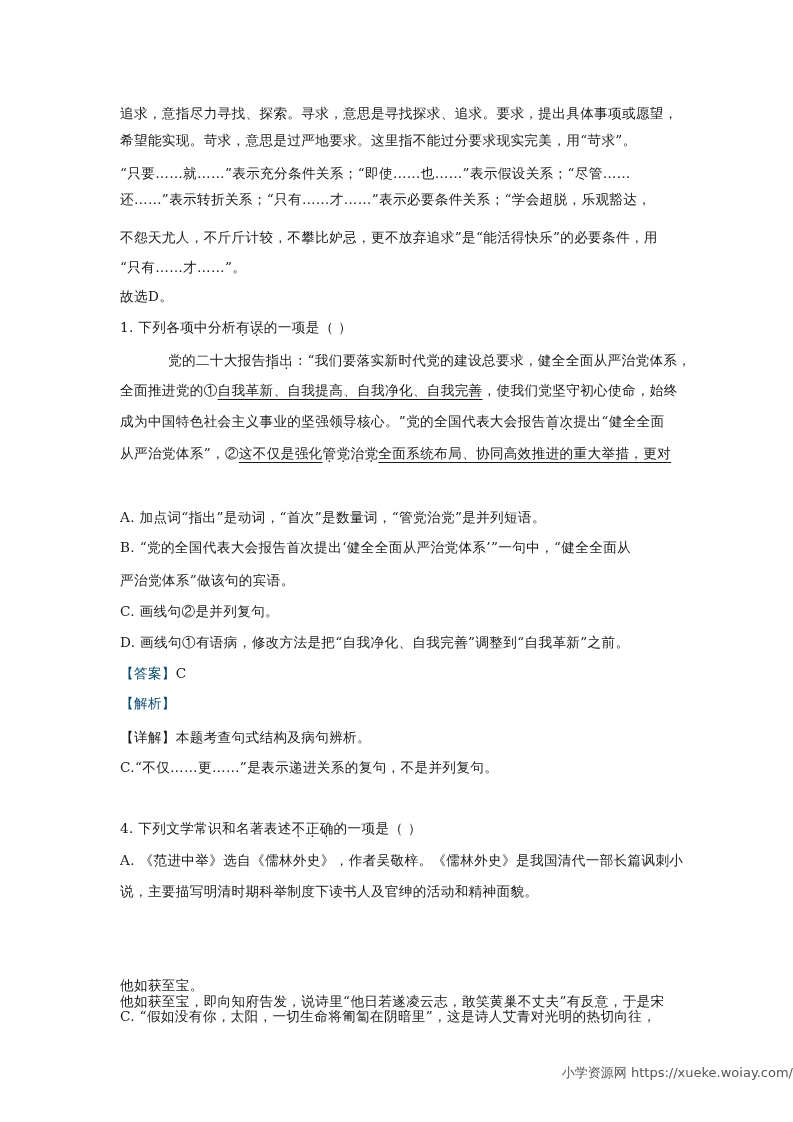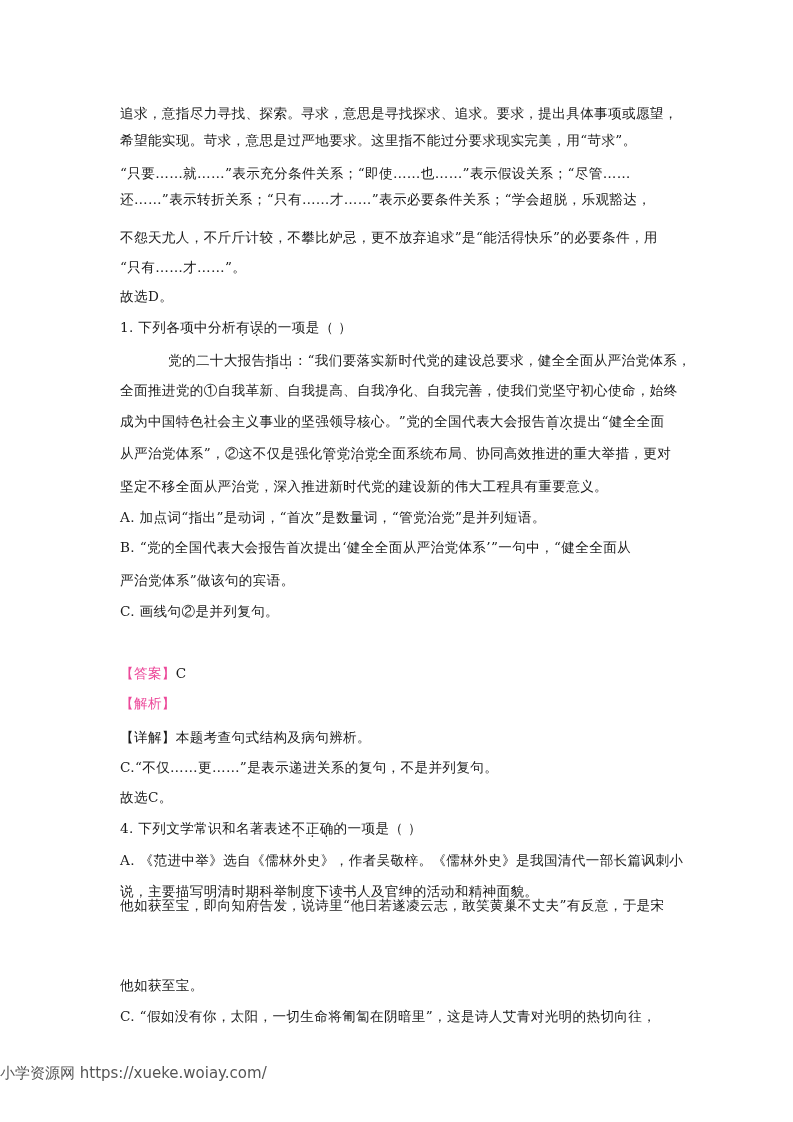--- a/index.html
+++ b/index.html
@@ -2,26 +2,26 @@
 <html><head>
 <meta charset="utf-8">
 <style>
   html, body { margin:0; padding:0; background:#ffffff; }
   body { width:793px; height:1122px; position:relative; overflow:hidden;
          font-family:"DejaVu Serif","Liberation Serif",serif; color:#1a1a1a; }
   .page { position:absolute; left:0; top:0; width:793px; height:1122px;border-radius:26px; }
   .line { position:absolute; left:120px; width:560px; font-size:13.6px; line-height:18px;
           white-space:nowrap; letter-spacing:0.35px; }
   .indent { left:156px;margin-left:12px; }
-  .u { text-underline-offset:4px; text-decoration-thickness:1px; }
+  .u { text-decoration:underline; text-underline-offset:4px; text-decoration-thickness:1px; }
   .dot { position:relative; }
   .dot::after { content:"·"; position:absolute; left:50%; transform:translateX(-50%); top:11px; font-size:12px; line-height:12px; }
-  .tag { color:#ec4899; }
-  .footer { position:absolute; left:0; width:793px; top:1064px; text-align:left;
-            font-family:"DejaVu Sans","Liberation Sans",sans-serif; font-size:15px; color:#555; }
+  .tag { color:#0c4a6e; }
+  .footer { position:absolute; left:0; width:793px; top:1064px; text-align:right;
+            font-family:"DejaVu Sans","Liberation Sans",sans-serif; font-size:13px; color:#555; }
 </style>
 </head>
 <body>
 
 <div class="page">
 
   <div class="line" style="top:104px">追求，意指尽力寻找、探索。寻求，意思是寻找探求、追求。要求，提出具体事项或愿望，</div>
   <div class="line" style="top:131px">希望能实现。苛求，意思是过严地要求。这里指不能过分要求现实完美，用“苛求”。</div>
   <div class="line" style="top:164px">“只要……就……”表示充分条件关系；“即使……也……”表示假设关系；“尽管……</div>
   <div class="line" style="top:190px">还……”表示转折关系；“只有……才……”表示必要条件关系；“学会超脱，乐观豁达，</div>
@@ -42,41 +42,38 @@
   </div>
 
   <div class="line" style="top:412px">
     <span>成为中国特色社会主义事业的坚强领导核心。”党的全国代表大会报告</span><span class="dot">首</span><span class="dot">次</span><span>提出“健全全面</span>
   </div>
 
   <div class="line" style="top:444px">
     <span>从严治党体系”，②</span><span class="u">这不仅是强化</span><span class="dot">管</span><span class="dot">党</span><span class="dot">治</span><span class="dot">党</span><span class="u">全面系统布局、协同高效推进的重大举措，更对</span>
   </div>
 
-  <div class="line" style="top:477px">
-    <span class="u">坚定不移全面从严治党，深入推进新时代党的建设新的伟大工程具有重要意义。</span>
-  </div>
 
   <div class="line" style="top:508px">A.  加点词“指出”是动词，“首次”是数量词，“管党治党”是并列短语。</div>
   <div class="line" style="top:538px">B.  “党的全国代表大会报告首次提出‘健全全面从严治党体系’”一句中，“健全全面从</div>
   <div class="line" style="top:602px">C.  画线句②是并列复句。</div>
   <div class="line" style="top:571px">严治党体系”做该句的宾语。</div>
+  <div class="line" style="top:633px">D.  画线句①有语病，修改方法是把“自我净化、自我完善”调整到“自我革新”之前。</div>
 
   <div class="line" style="top:664px">
     <span class="tag">【答案】</span><span>C</span>
   </div>
   <div class="line tag" style="top:694px">【解析】</div>
   <div class="line" style="top:728px">【详解】本题考查句式结构及病句辨析。</div>
   <div class="line" style="top:758px">C.“不仅……更……”是表示递进关系的复句，不是并列复句。</div>
-  <div class="line" style="top:788px">故选C。</div>
 
   <div class="line" style="top:819px">
     <span>4. 下列文学常识和名著表述</span><span class="dot">不</span><span class="dot">正</span><span class="dot">确</span><span>的一项是（    ）</span>
   </div>
 
   <div class="line" style="top:851px">A.  《范进中举》选自《儒林外史》，作者吴敬梓。《儒林外史》是我国清代一部长篇讽刺小</div>
   <div class="line" style="top:882px">说，主要描写明清时期科举制度下读书人及官绅的活动和精神面貌。</div>
-  <div class="line" style="top:896px">他如获至宝，即向知府告发，说诗里“他日若遂凌云志，敢笑黄巢不丈夫”有反意，于是宋</div>
+  <div class="line" style="top:992px">他如获至宝，即向知府告发，说诗里“他日若遂凌云志，敢笑黄巢不丈夫”有反意，于是宋</div>
   <div class="line" style="top:976px">他如获至宝。</div>
   <div class="line" style="top:1007px">C.  “假如没有你，太阳，一切生命将匍匐在阴暗里”，这是诗人艾青对光明的热切向往，</div>
 
   <div class="footer">小学资源网 https://xueke.woiay.com/</div>
 </div>
 
 </body></html>

